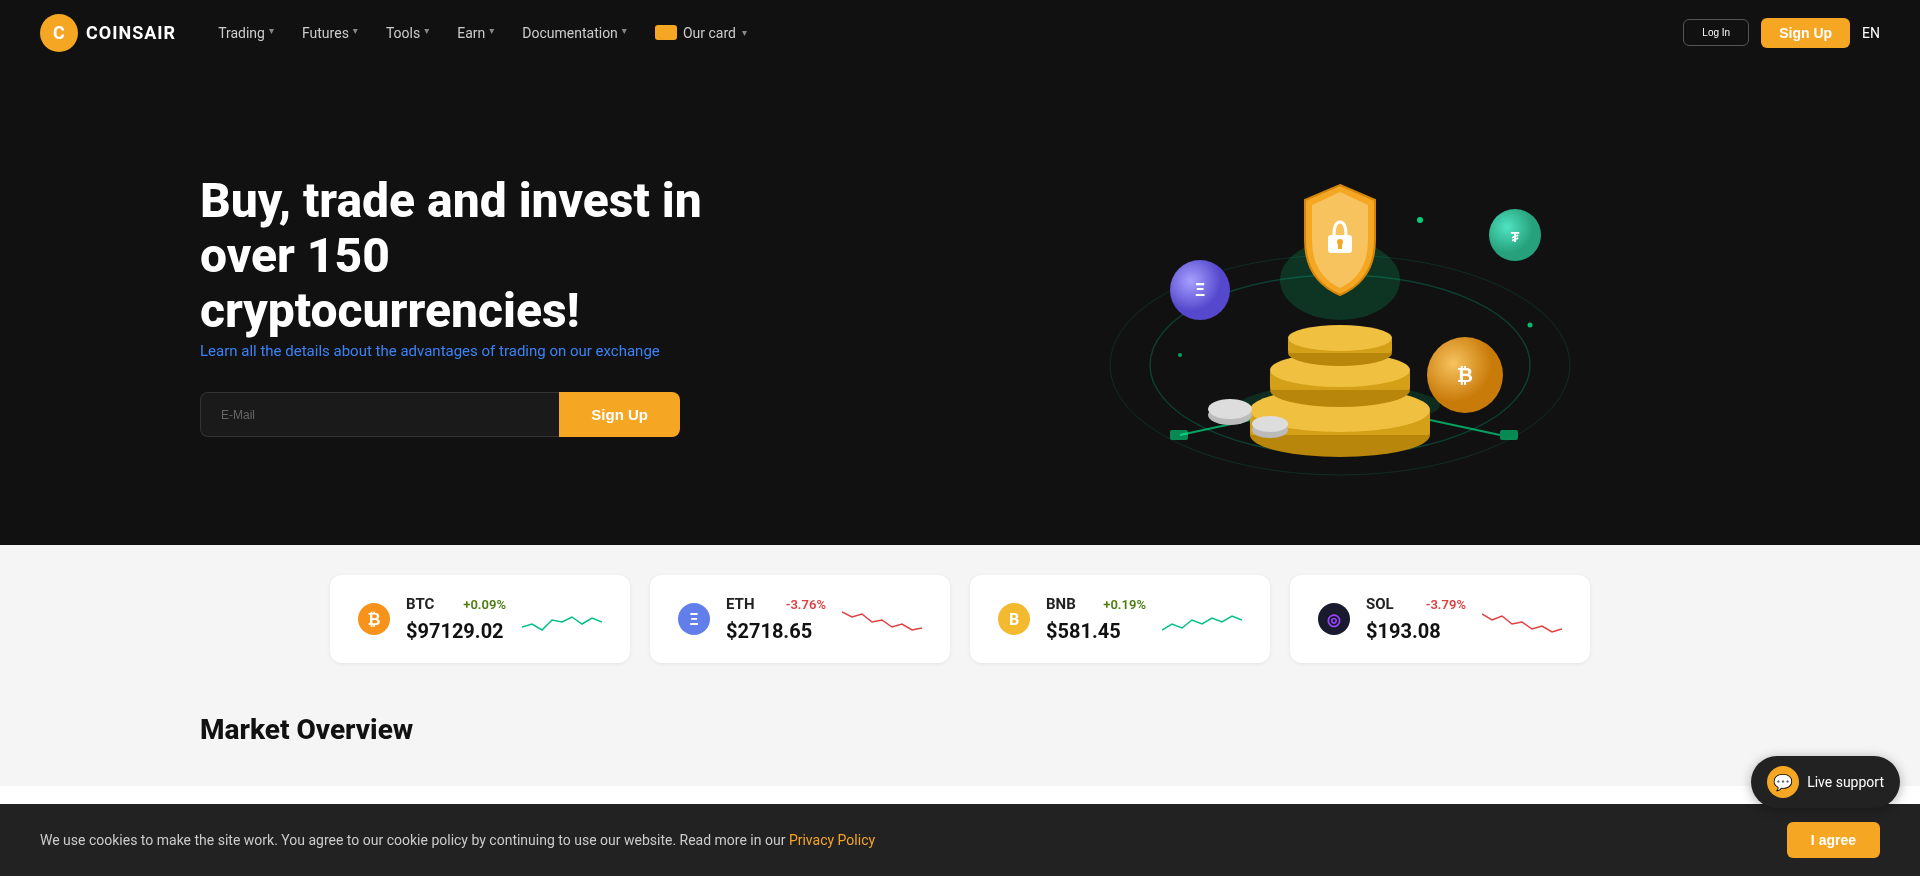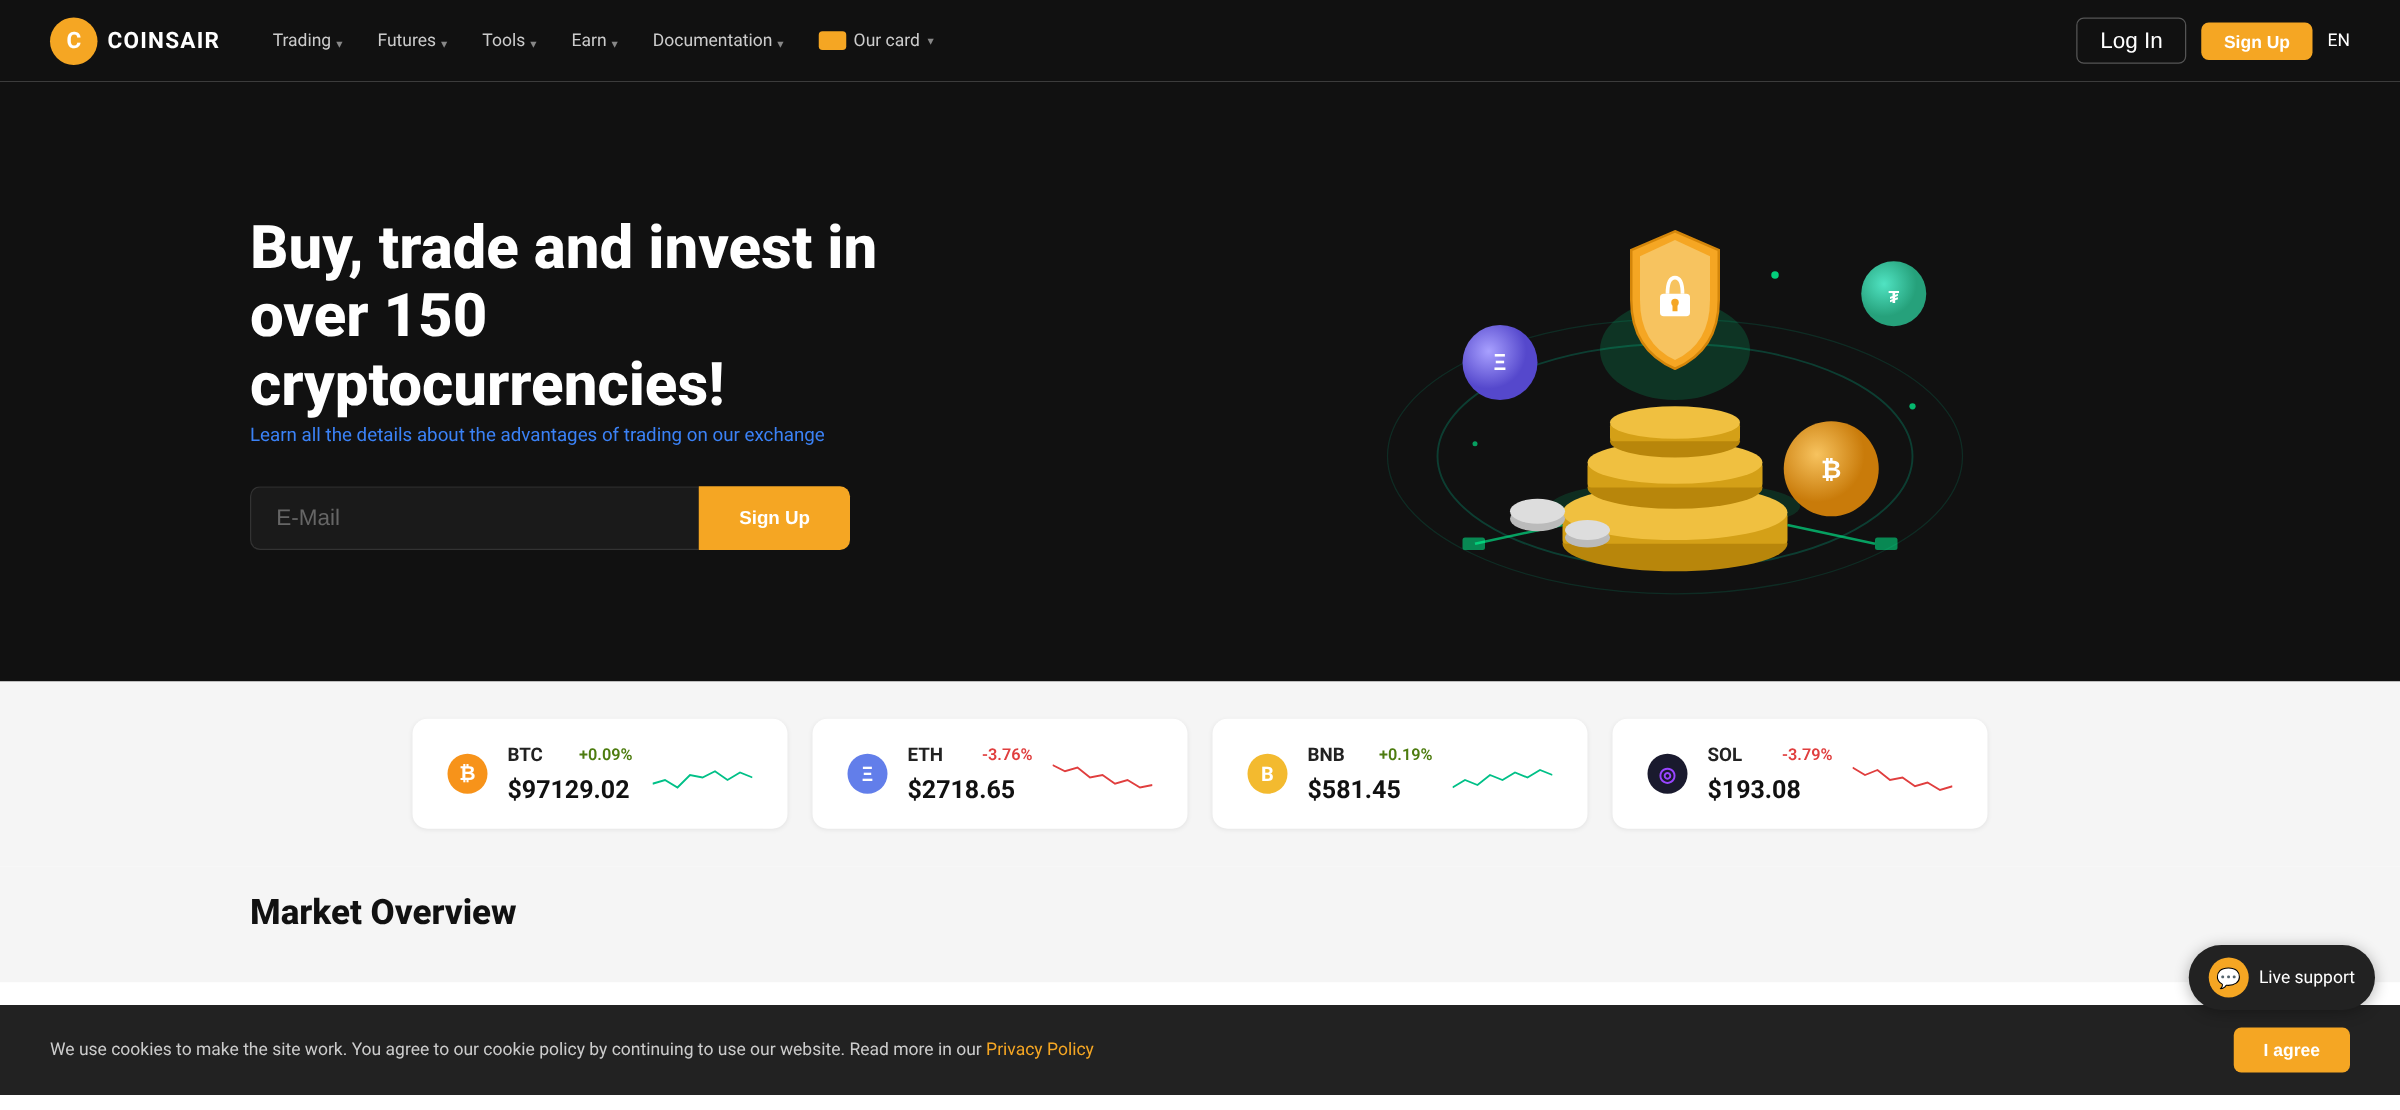--- a/index.html
+++ b/index.html
@@ -44,21 +44,21 @@
       align-items: center;
       gap: 4px;
       flex: 1;
     }
     .nav-item {
       color: #ccc;
       font-size: 14px;
       padding: 8px 12px;
       cursor: pointer;
       display: flex;
-      align-items: flex-end;
+      align-items: flex-start;
       gap: 4px;
       border-radius: 4px;
       transition: color 0.2s;
     }
     .nav-chevron {
       font-size: 10px;
       color: #888;
     }
     .nav-card-item {
       display: flex;
@@ -77,21 +77,21 @@
       align-items: center;
       gap: 12px;
     }
     .btn-login {
       background: transparent;
       border: 1px solid #555;
       color: #fff;
       padding: 7px 18px;
       border-radius: 6px;
       cursor: pointer;
-      font-size: 18px;
+      font-size: 10px;
     }
     .btn-signup-nav {
       background: #f5a623;
       border: none;
       color: #fff;
       padding: 7px 18px;
       border-radius: 6px;
       cursor: pointer;
       font-size: 14px;
       font-weight: 600;
@@ -135,21 +135,21 @@
       gap: 0;
       max-width: 480px;
     }
     .hero-input {
       flex: 1;
       padding: 14px 20px;
       border: 1px solid #333;
       border-right: none;
       background: #1a1a1a;
       color: #fff;
-      font-size: 18px;
+      font-size: 12px;
       border-radius: 8px 0 0 8px;
       outline: none;
     }
     .hero-input::placeholder { color: #666; }
     .btn-signup-hero {
       background: #f5a623;
       border: none;
       color: #fff;
       padding: 14px 32px;
       font-size: 15px;

